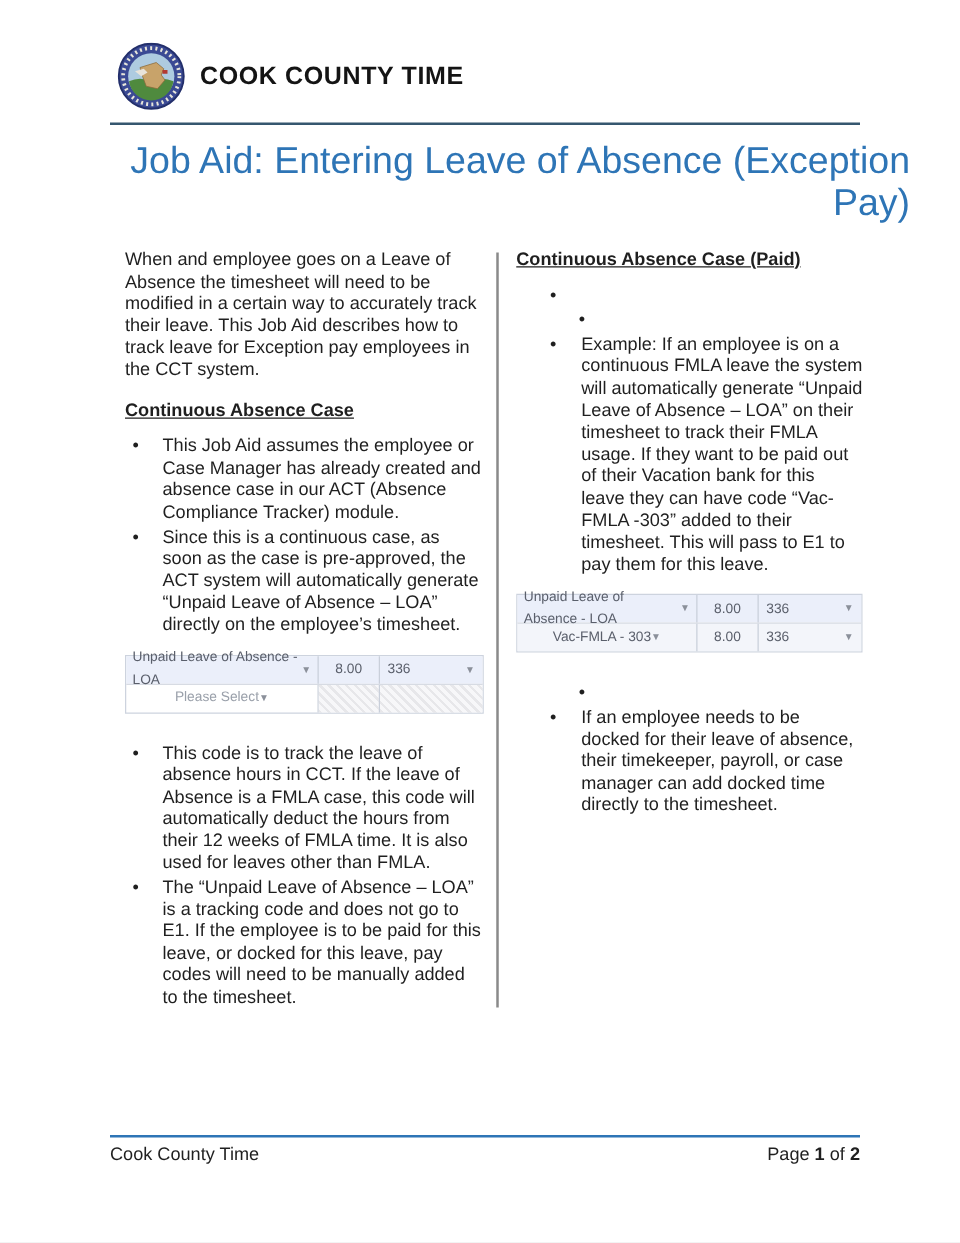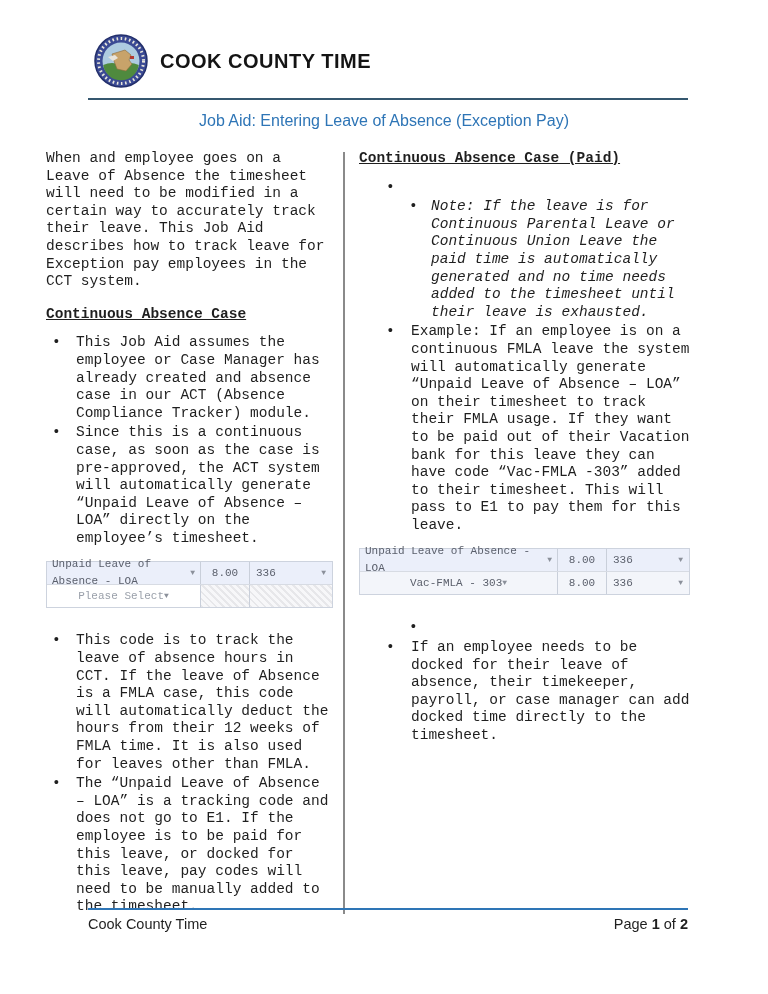--- a/index.html
+++ b/index.html
@@ -11,25 +11,25 @@
     color:#1f1f1f;
     overflow:hidden;
     margin:0 auto;
   }
   
   .brandrow{display:flex;align-items:center;gap:12px;padding:34px 0 0 94px;}
   .seal{width:54px;height:54px;flex-shrink:0;}
   .brand-text{font-size:20px;font-weight:bold;letter-spacing:.5px;color:#141414;}
   .header-rule{height:0;border-top:2.5px solid #35576f;margin:10px 80px 0 88px;}
   .doc-title{
-    text-align:center;color:#2e75b6;font-size:16px;font-weight:400;
+    text-align:right;color:#2e75b6;font-size:30px;font-weight:400;
     margin:12px 40px 0 40px;
   }
   
-  .body{display:flex;padding:20px 78px 0 46px;align-items:stretch;font-family:Liberation Mono, monospace;}
+  .body{display:flex;padding:20px 78px 0 100px;align-items:stretch;}
   .col{font-size:14.5px;line-height:17.6px;}
   .col-left{width:287px;flex-shrink:0;}
   .col-right{flex:1;}
   .divider{width:2px;background:#8a8a8a;margin:2px 14px 4px 10px;}
   .para{margin:0 0 11px 0;}
   .section-heading{
     font-size:14.5px;font-weight:bold;text-decoration:underline;
     margin:15px 0 11px 0;
   }
   .section-heading.first{margin-top:0;}
@@ -140,21 +140,20 @@
     <div class="divider"></div>
 
     <div class="col col-right">
       <div class="section-heading first">Continuous Absence Case (Paid)</div>
 
       <div class="bullet b-r1">
         <span class="dot">•</span>
       </div>
       <div class="bullet b-r2">
         <span class="dot">•</span>
-        <span class="btext">Note:  If the leave is for Continuous Parental Leave or Continuous Union Leave the paid time is automatically generated and no time needs added to the timesheet until their leave is exhausted.</span>
       </div>
       <div class="bullet b-r1">
         <span class="dot">•</span>
         <span class="btext">Example:  If an employee is on a continuous FMLA leave the system will automatically generate “Unpaid Leave of Absence – LOA” on their timesheet to track their FMLA usage.  If they want to be paid out of their Vacation bank for this leave they can have code “Vac-FMLA -303” added to their timesheet.  This will pass to E1 to pay them for this leave.</span>
       </div>
 
       <div class="shot">
         <div class="shot-row tint">
           <div class="cell cell-pay">
             <span>Unpaid Leave of Absence - LOA</span>

